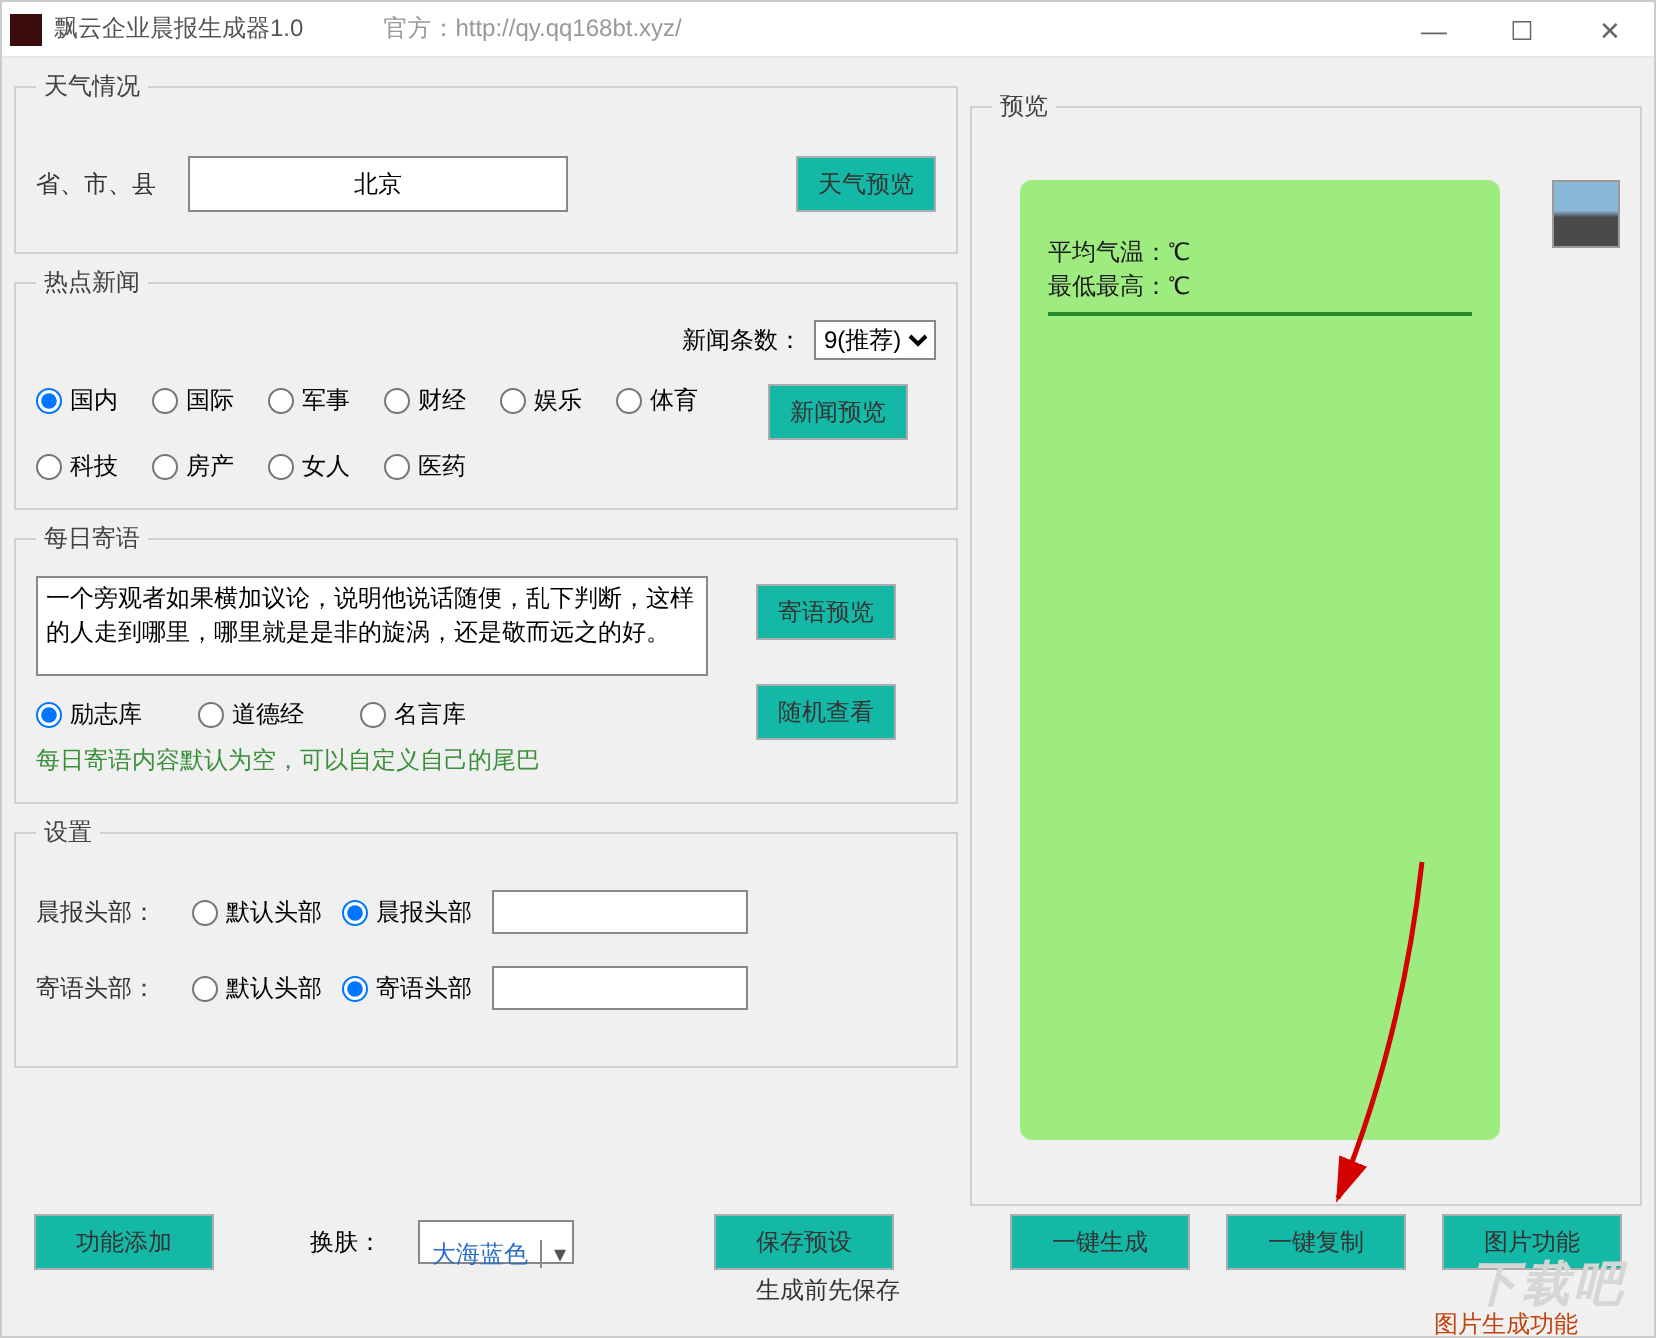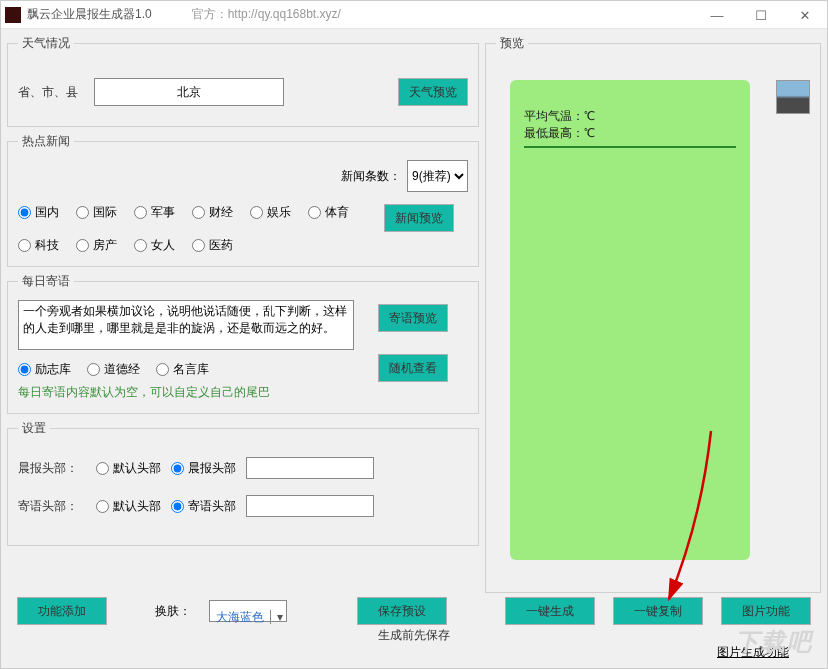--- a/index.html
+++ b/index.html
@@ -6,57 +6,57 @@
 body { background: #f0f0f0; }
 .window { width: 828px; height: 669px; background: #f0f0f0; border: 1px solid #ccc; position: relative; }
 .titlebar { height: 28px; background: #fff; display: flex; align-items: center; padding: 0 4px; border-bottom: 1px solid #e5e5e5; }
 .title-icon { width: 16px; height: 16px; background: #3a0c0c; margin-right: 6px; }
 .title-text { color: #555; }
 .title-url { color: #999; margin-left: 40px; }
 .win-controls { position: absolute; right: 0; top: 0; display: flex; }
 .win-btn { width: 44px; height: 28px; display: flex; align-items: center; justify-content: center; color: #666; cursor: pointer; font-size: 13px; }
 .content { display: flex; padding: 6px 6px 2px 6px; gap: 6px; }
 .left-col { width: 472px; display: flex; flex-direction: column; gap: 6px; }
-.right-col { flex: 1; }
+.right-col { flex: 1; margin-top: 10px; }
 fieldset { border: 1px solid #d0d0d0; padding: 10px 10px 12px 10px; background: #f0f0f0; }
 legend { padding: 0 4px; color: #404040; }
 .row { display: flex; align-items: center; gap: 8px; }
 .weather-row { margin: 16px 0 8px 0; }
 .label { color: #333; width: 68px; }
 .weather-input { width: 190px; height: 28px; border: 1px solid #888; text-align: center; background: #fff; }
 .btn { height: 28px; padding: 0 10px; background: #14b8a6; border: 1px solid #adadad; cursor: pointer; color: #333; }
 .btn-right { margin-left: auto; }
 .news-count-row { display: flex; justify-content: flex-end; align-items: center; gap: 6px; margin-bottom: 12px; }
-select { height: 32px; border: 1px solid #888; background: #fff; }
+select { height: 20px; border: 1px solid #888; background: #fff; }
 .radio-grid { display: grid; grid-template-columns: repeat(6, 1fr); gap: 16px 8px; width: 340px; }
 .radio-item { display: flex; align-items: center; gap: 4px; }
 .radio-item input { width: 13px; height: 13px; }
 .news-radios { display: flex; align-items: flex-start; gap: 26px; }
 .news-btn-col { display: flex; flex-direction: column; gap: 6px; align-items: center; }
 .quote-text { width: 336px; height: 50px; border: 1px solid #888; background: #fff; padding: 2px 4px; line-height: 1.4; resize: none; overflow: auto; }
 .quote-row { display: flex; gap: 24px; align-items: flex-start; }
-.quote-radios { display: flex; gap: 16px; margin-top: 8px; align-items: flex-end; }
+.quote-radios { display: flex; gap: 28px; margin-top: 8px; align-items: flex-end; }
 .quote-hint { color: #3a8f3a; margin-top: 6px; }
 .settings-row { display: flex; align-items: center; gap: 10px; margin: 10px 0 16px 0; }
 .settings-row .text-in { width: 128px; height: 22px; border: 1px solid #888; background: #fff; }
 .preview-box { border: 1px solid #d0d0d0; height: 558px; padding: 10px; position: relative; }
 .chat-bubble { position: absolute; top: 28px; left: 24px; width: 240px; height: 480px; background: #9eec80; border-radius: 6px; padding: 28px 14px 10px 14px; }
 .chat-bubble::after { content: ""; position: absolute; right: -8px; top: 20px; border: 8px solid transparent; border-left-color: #9eec80; }
 .avatar { position: absolute; right: 10px; top: 28px; width: 34px; height: 34px; background: linear-gradient(#8ab8d8 45%, #4a4a4a 55%); border: 1px solid #999; }
 .bubble-line { color: #1a1a1a; font-size: 12px; }
 .bubble-underline { border-bottom: 2px solid #268a2a; height: 1px; margin-top: 4px; }
 .bottom-bar { display: flex; align-items: center; padding: 2px 16px 0 16px; gap: 18px; }
 .bottom-bar .btn { width: 90px; }
 .skin-label { margin-left: 30px; }
 .skin-select-wrap { display: inline-flex; border: 1px solid #888; background: #fff; height: 22px; align-items: center; }
 .skin-select-wrap span { padding: 0 6px; color: #2b6fc5; margin-top: 12px; }
 .skin-select-wrap .dd { border-left: 1px solid #888; width: 16px; text-align: center; color: #555; cursor: pointer; }
 .save-caption { text-align: center; margin-top: 2px; color: #333; }
 .pic-link { text-align: right; padding-right: 38px; margin-top: 0; }
-.pic-link a { color: #000000; text-decoration: underline; cursor: pointer; }
+.pic-link a { color: #c2410c; cursor: pointer; }
 .arrow-svg { position: absolute; pointer-events: none; }
 .watermark { position: absolute; right: 14px; bottom: 10px; color: #d6d6d6; font-size: 24px; font-style: italic; font-weight: bold; letter-spacing: 2px; pointer-events: none; }
 </style>
 </head>
 <body>
 
 <div class="window">
   <div class="titlebar">
     <div class="title-icon"></div>
     <span class="title-text">飘云企业晨报生成器1.0</span>

